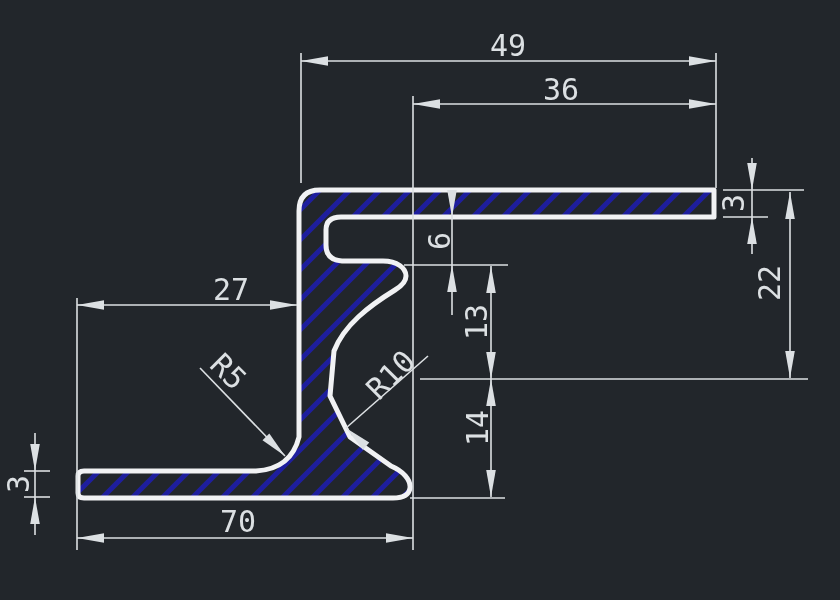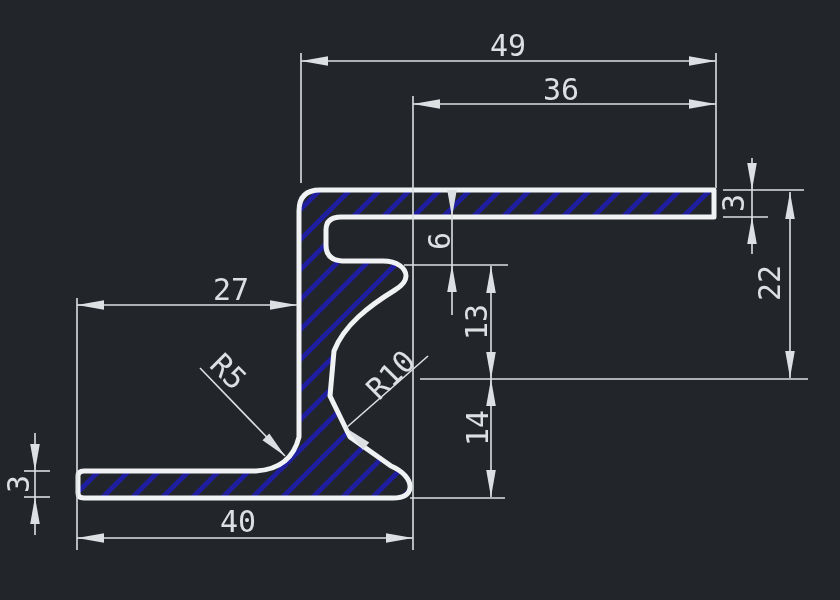--- a/index.html
+++ b/index.html
@@ -118,21 +118,21 @@
       <path class="arr" transform="translate(35,471) rotate(90)" d="M0 0 L-27 4.8 L-27 -4.8 Z"></path>
       <path class="arr" transform="translate(35,497) rotate(-90)" d="M0 0 L-27 4.8 L-27 -4.8 Z"></path>
       <path class="arr" transform="translate(285,456) rotate(45)" d="M0 0 L-27 4.8 L-27 -4.8 Z"></path>
       <path class="arr" transform="translate(346,428) rotate(222)" d="M0 0 L-27 4.8 L-27 -4.8 Z"></path>
     </g>
   </svg>
 
   <div class="dim-label" id="lab-49">49</div>
   <div class="dim-label" id="lab-36">36</div>
   <div class="dim-label" id="lab-27">27</div>
-  <div class="dim-label" id="lab-40">40</div>
+  <div class="dim-label" id="lab-40">70</div>
   <div class="dim-label rot-ccw" id="lab-22">22</div>
   <div class="dim-label rot-ccw" id="lab-3r">3</div>
   <div class="dim-label rot-ccw" id="lab-6">6</div>
   <div class="dim-label rot-ccw" id="lab-13">13</div>
   <div class="dim-label rot-ccw" id="lab-14">14</div>
   <div class="dim-label rot-ccw" id="lab-3l">3</div>
   <div class="dim-label rot-45" id="lab-r5">R5</div>
   <div class="dim-label rot-m45" id="lab-r10">R10</div>
 
 

